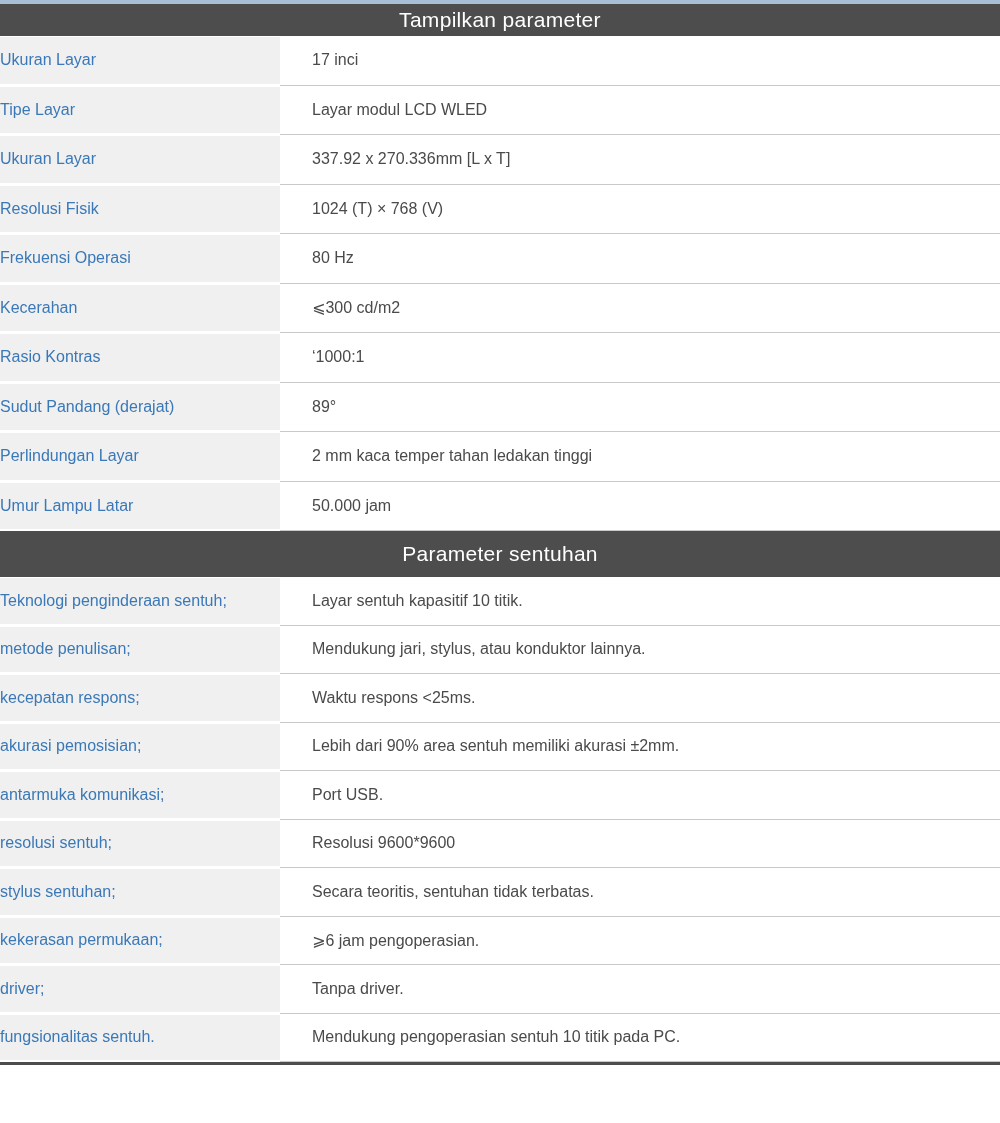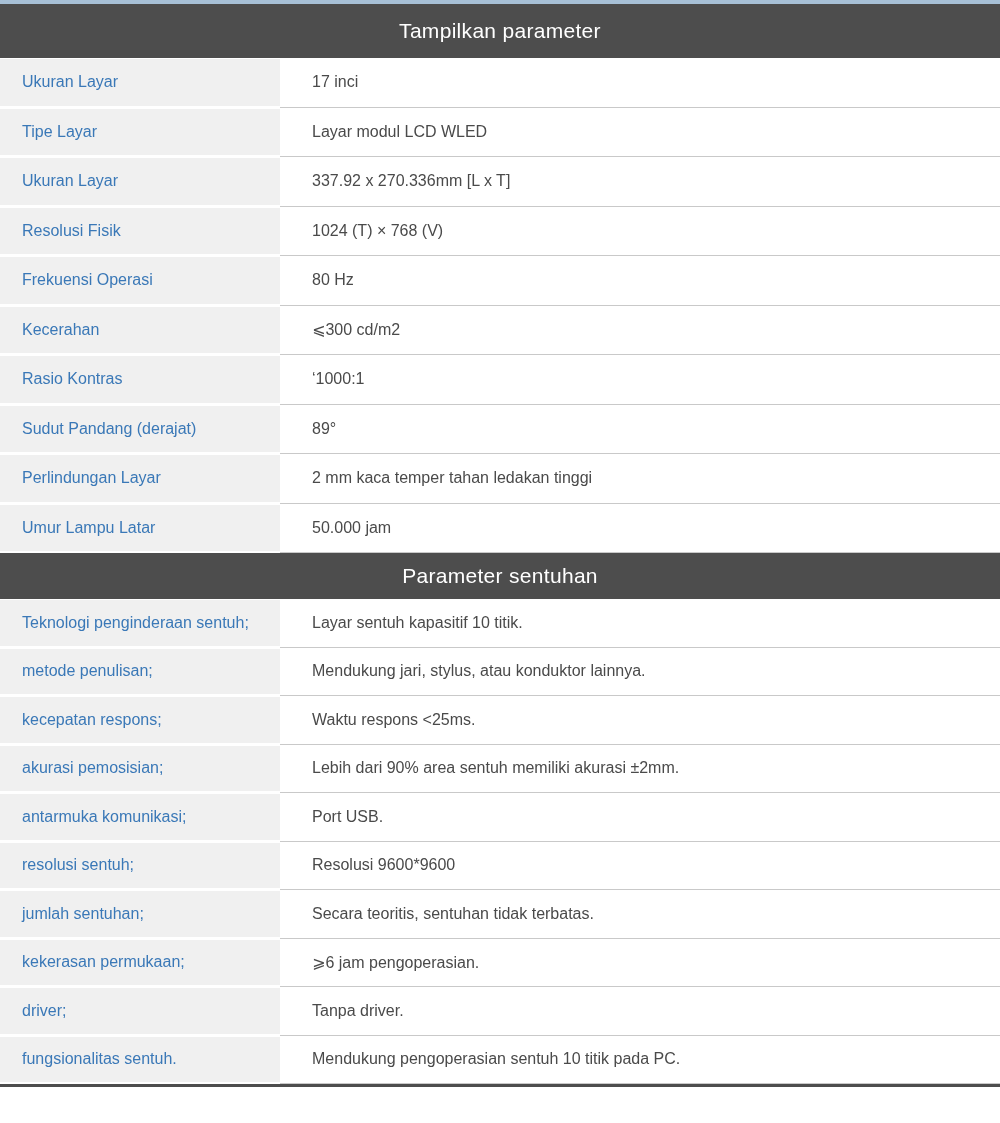--- a/index.html
+++ b/index.html
@@ -14,42 +14,41 @@
   * { margin:0; padding:0; }
   html, body {
     width: 1000px;
     background: #ffffff;
     font-family: "Liberation Sans", "DejaVu Sans", sans-serif;
   }
   body { height: 1123px; overflow: hidden; }
   .top-strip { height: 4px; background: var(--top-strip); }
   .bottom-bar { height: 3px; background: var(--header-bg); }
   .section-header {
-    height: 54px;
+    height: 32px;
     background: var(--header-bg);
     color: var(--header-text);
     display: flex;
     align-items: center;
     justify-content: center;
     font-size: 21px;
     letter-spacing: 0.3px;
   }
   .section-header.h2 { height: 46px; }
   .row { display: flex; background: #ffffff; }
   .row.s1 { height: 49.5px; }
   .row.s2 { height: 48.5px; }
   .cell {
     display: flex;
     align-items: center;
     box-sizing: border-box;
     font-size: 16px;
   }
   .cell.label {
     width: 280px;
-    padding-left: 22px;
     background: var(--label-bg);
     border-top: 1px solid #ffffff;
     border-bottom: 2px solid #ffffff;
     color: var(--label-text);
   }
   .cell.value {
     flex: 1;
     padding-left: 32px;
     border-bottom: 1px solid var(--divider);
     color: var(--value-text);
@@ -121,21 +120,21 @@
       </div>
       <div class="row s2">
         <div class="cell label">antarmuka komunikasi;</div>
         <div class="cell value">Port USB.</div>
       </div>
       <div class="row s2">
         <div class="cell label">resolusi sentuh;</div>
         <div class="cell value">Resolusi 9600*9600</div>
       </div>
       <div class="row s2">
-        <div class="cell label">jumlah sentuhan;</div>
+        <div class="cell label">stylus sentuhan;</div>
         <div class="cell value">Secara teoritis, sentuhan tidak terbatas.</div>
       </div>
       <div class="row s2">
         <div class="cell label">kekerasan permukaan;</div>
         <div class="cell value">⩾6 jam pengoperasian.</div>
       </div>
       <div class="row s2">
         <div class="cell label">driver;</div>
         <div class="cell value">Tanpa driver.</div>
       </div>

